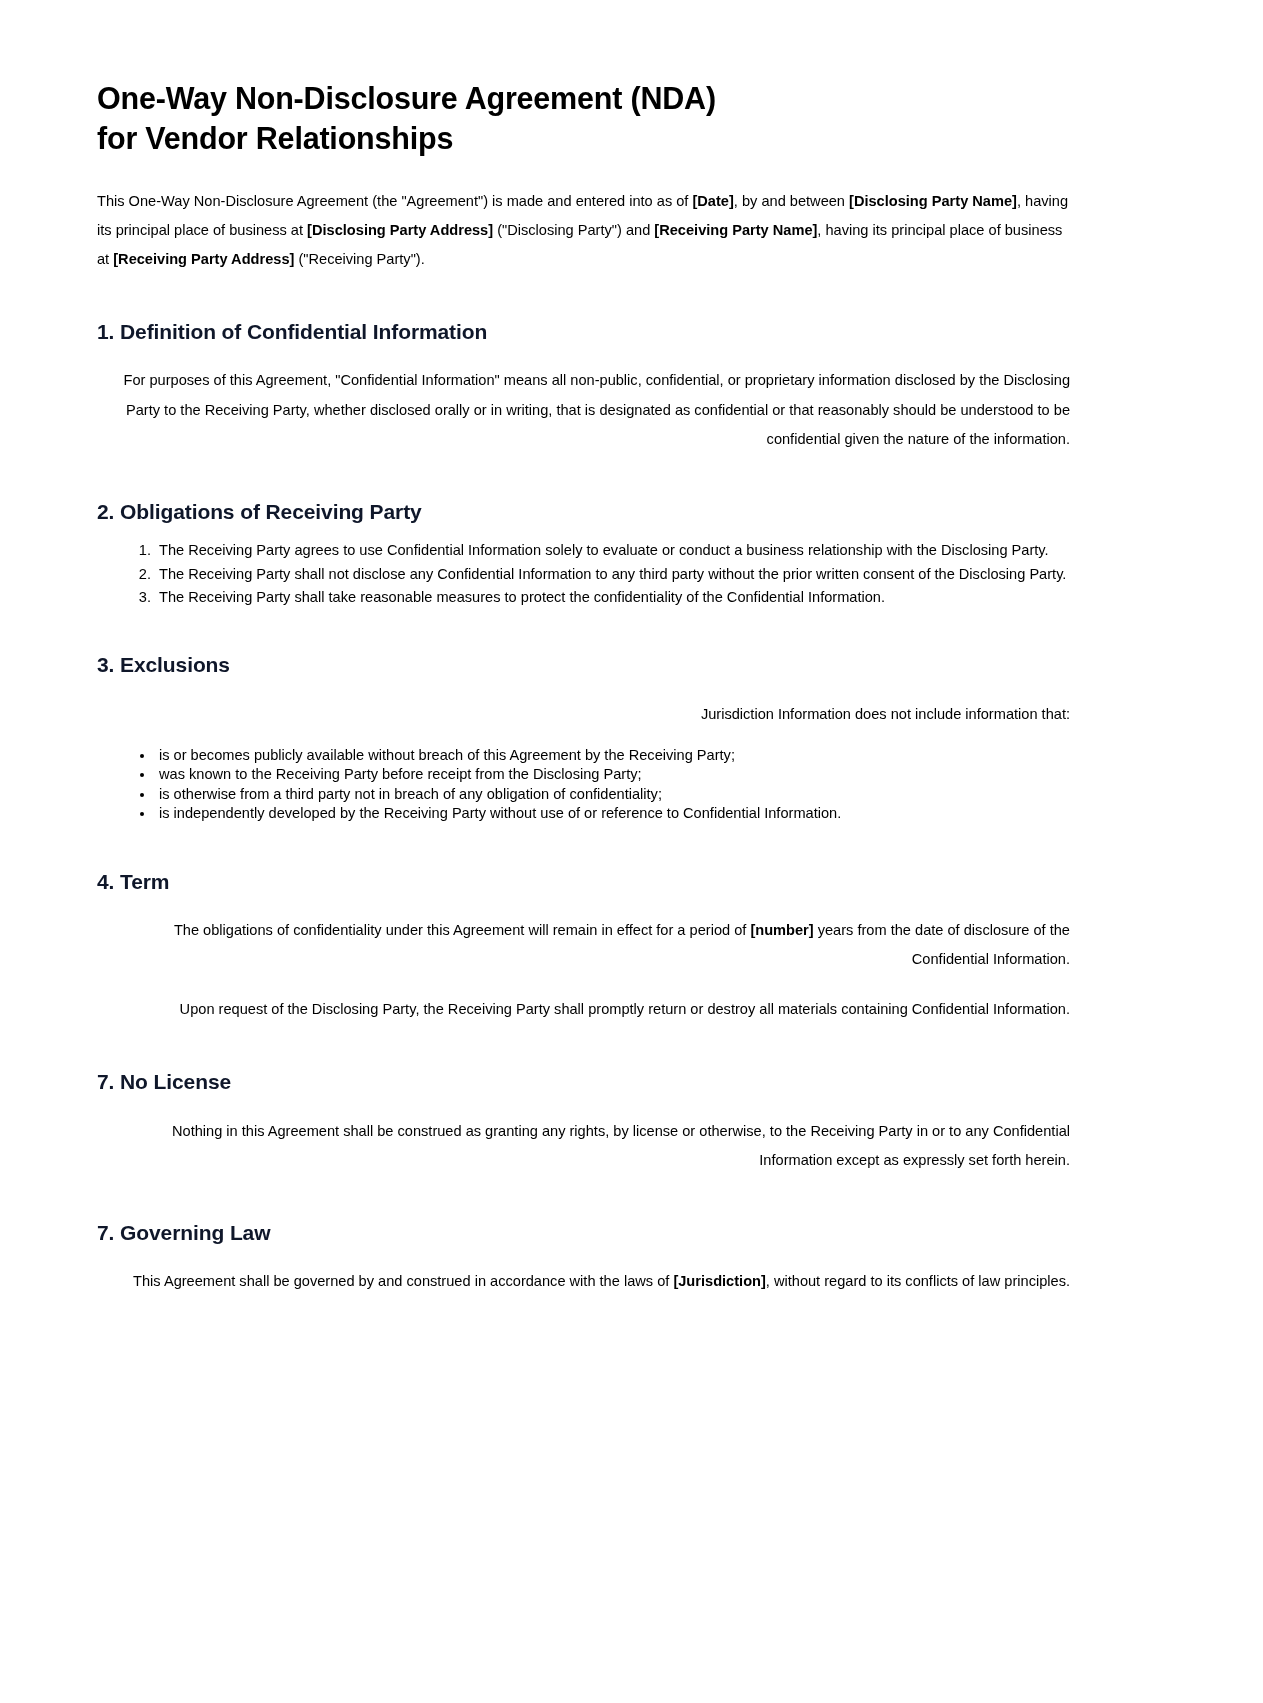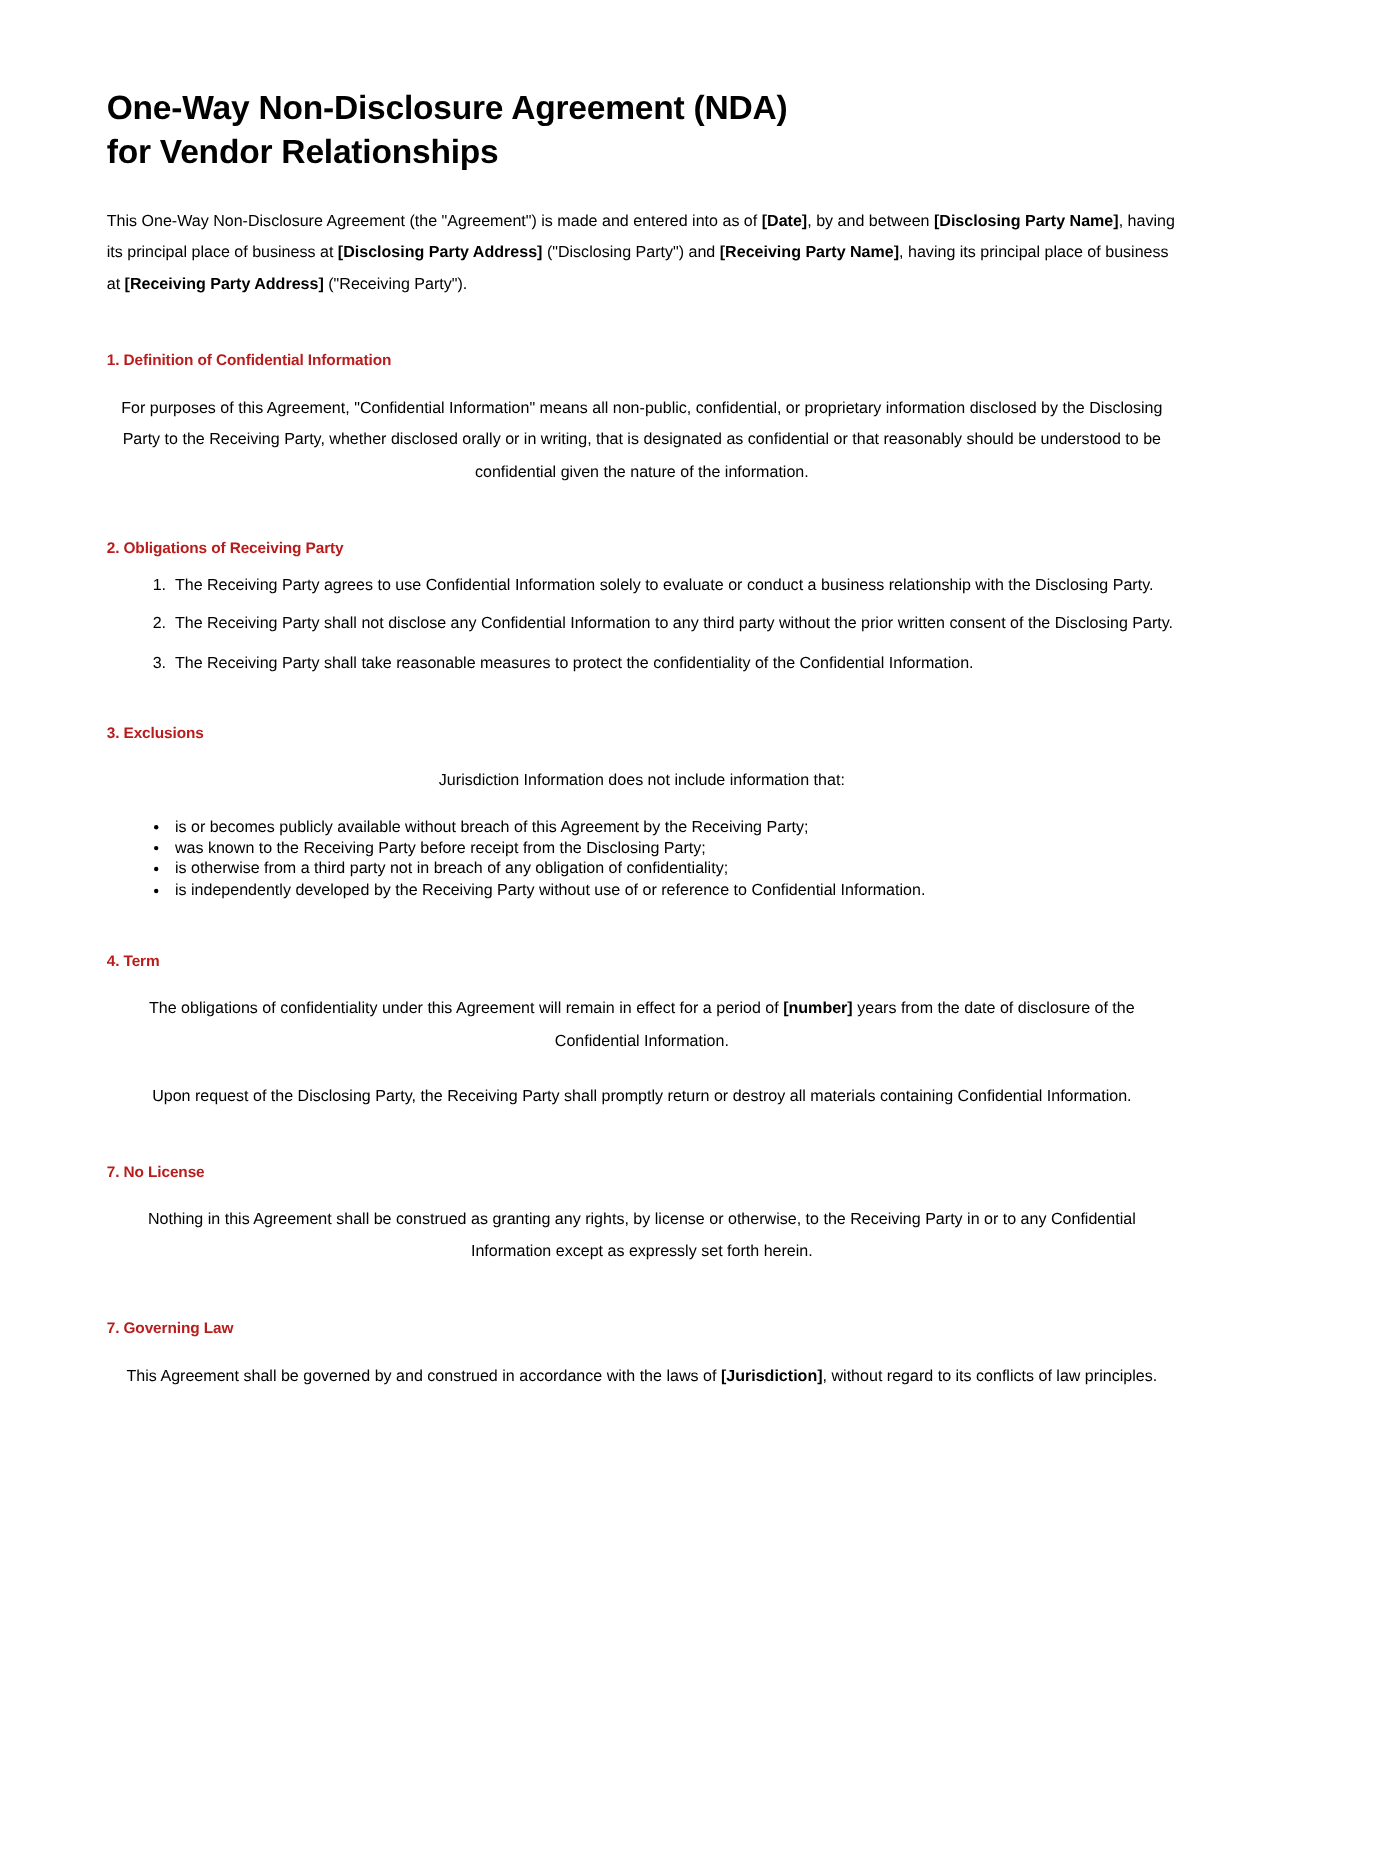--- a/index.html
+++ b/index.html
@@ -26,51 +26,51 @@
     font-weight: bold;
     line-height: 1.32;
     margin: 0 0 0 0;
     letter-spacing: -0.2px;
     color: #000;
   }
   h1.doc-title .line {
     display: block;
   }
   h2.section-heading {
-    font-size: 14px;
+    font-size: 21px;
     font-weight: bold;
     margin: 44px 0 0 0;
     line-height: 1.3;
     letter-spacing: -0.1px;
-    color: #b91c1c;
+    color: #0f172a;
   }
   p.body-text {
     font-size: 14.6px;
     line-height: 2.0;
     margin: 21px 0 0 0;
     color: #000;
-    text-align: center;
+    text-align: right;
   }
   p.lead-text {
     font-size: 14.6px;
     line-height: 2.0;
     margin: 28px 0 0 0;
     color: #000;
   }
   b, strong, .ph {
     font-weight: bold;
   }
   ol.num-list {
     margin: 16px 0 0 0;
     padding-left: 58px;
     font-size: 14.6px;
     line-height: 1.33;
   }
   ol.num-list li {
-    margin: 16px 0 0 0;
+    margin: 4px 0 0 0;
     padding-left: 4px;
   }
   ul.bullet-list {
     margin: 17px 0 0 0;
     padding-left: 58px;
     font-size: 14.6px;
     line-height: 1.33;
     list-style-type: disc;
   }
   ul.bullet-list li {

